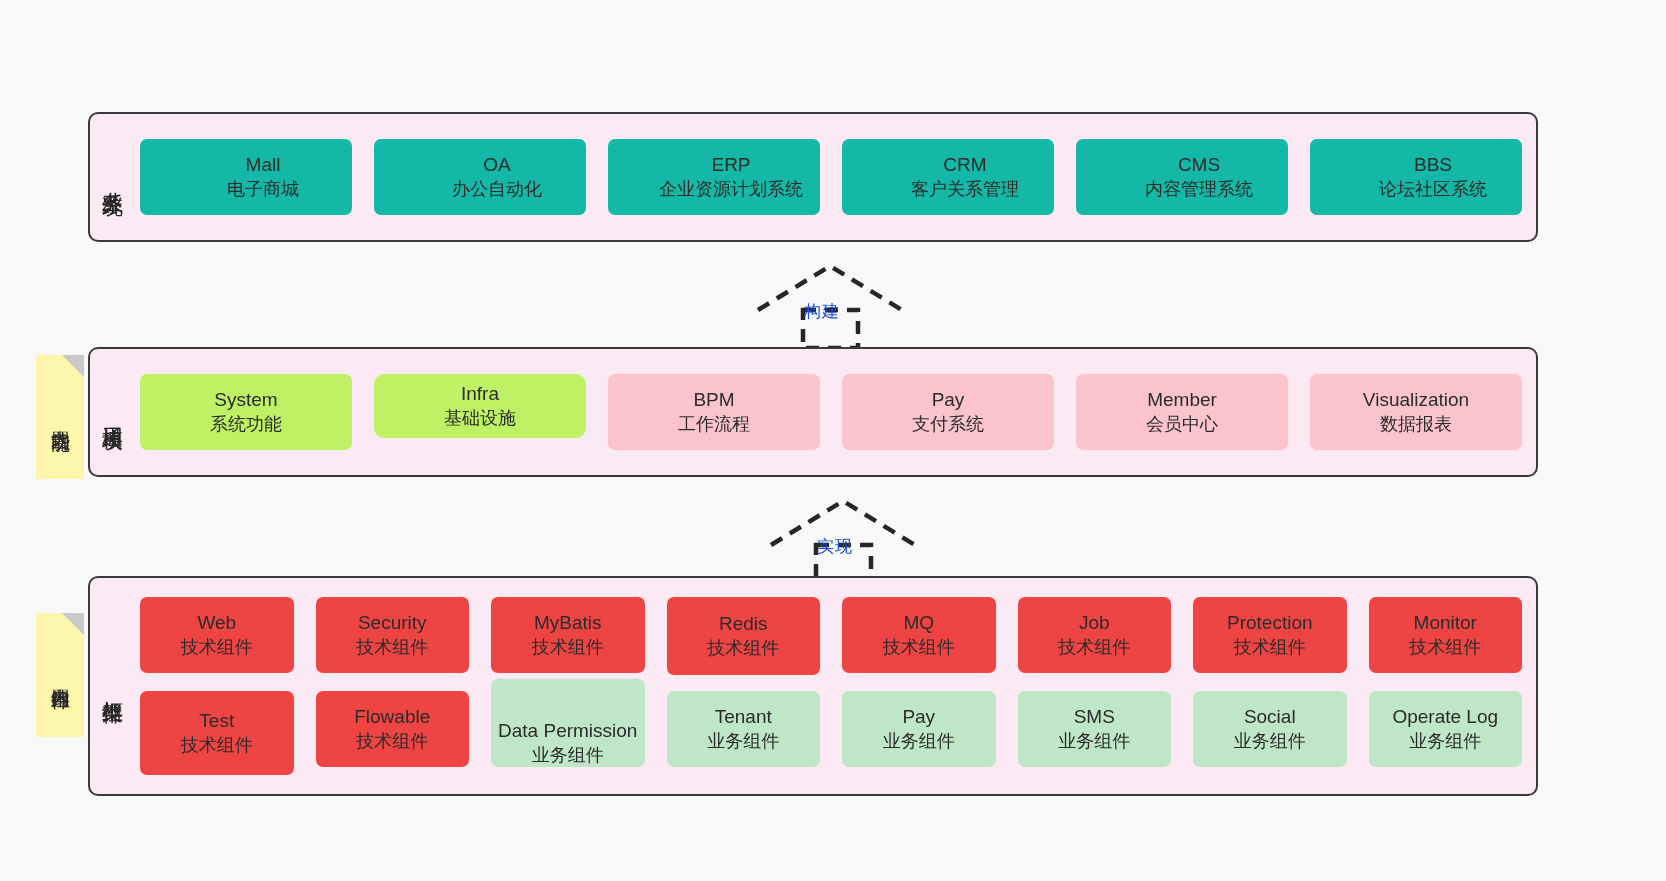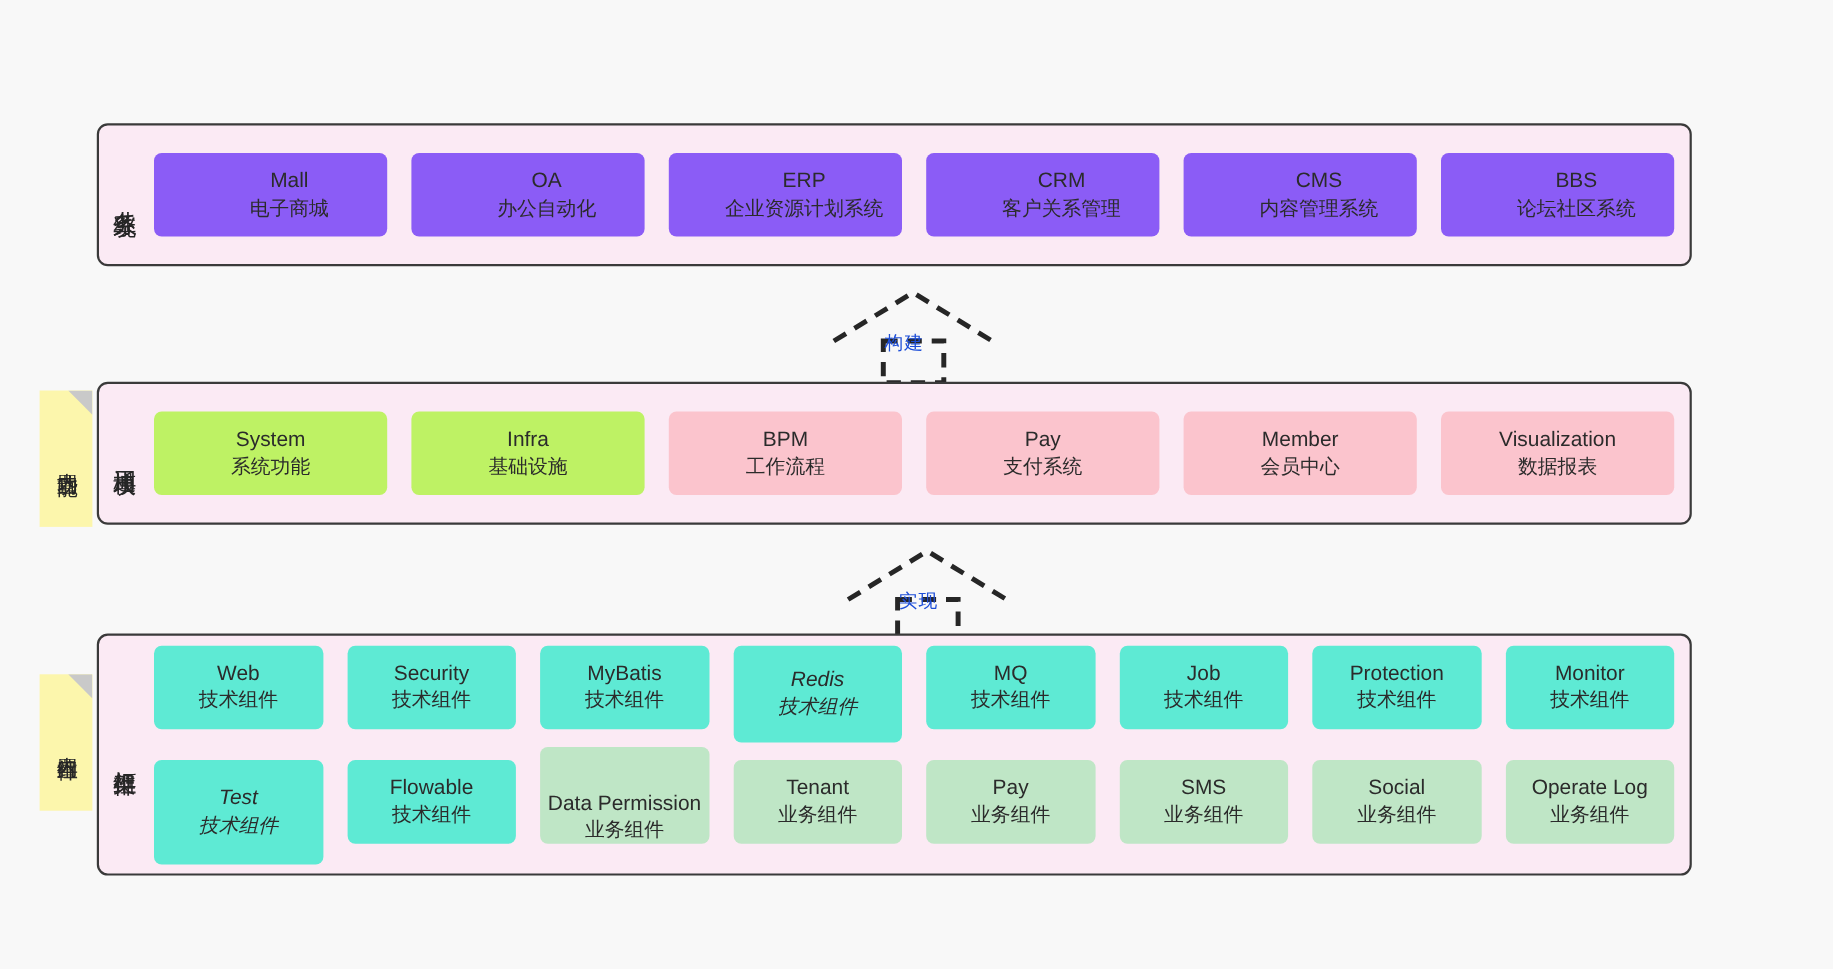--- a/index.html
+++ b/index.html
@@ -85,24 +85,24 @@
     line-height: 1.28;
     white-space: nowrap;
   }
   .card .cn {
     font-size: 18px;
     line-height: 1.28;
     white-space: nowrap;
   }
   .card.wrap .en { white-space: normal; margin-top: 40px; }
 
-  .c-blue        { background: #8b5cf6; padding-left: 40px; }
+  .c-blue        { background: #14b8a6; padding-left: 40px; }
   .c-red         { background: #bef264; }
   .c-pink        { background: #fbc4cd; }
-  .c-green       { background: #5eead4; }
+  .c-green       { background: #ef4444; }
   .c-lightgreen  { background: #bfe6c6; }
 
   
   .sticky {
     position: absolute;
     box-sizing: border-box;
     background: #fcf6ac;
     display: flex;
     align-items: center;
     justify-content: center;
@@ -188,21 +188,21 @@
   </div>
 
   <div class="section" id="sec-modules" style="left:88px; top:347px; width:1450px; height:130px;">
     <div class="section-label">通用模块</div>
     <div class="section-body">
       <div class="row">
         <div class="card c-red" style="height:76px;">
           <span class="en">System</span>
           <span class="cn">系统功能</span>
         </div>
-        <div class="card c-red" style="height:76px;">
+        <div class="card c-red" style="height:64px;border-radius:10px;">
           <span class="en">Infra</span>
           <span class="cn">基础设施</span>
         </div>
         <div class="card c-pink" style="height:76px;">
           <span class="en">BPM</span>
           <span class="cn">工作流程</span>
         </div>
         <div class="card c-pink" style="height:76px;">
           <span class="en">Pay</span>
           <span class="cn">支付系统</span>
@@ -242,21 +242,21 @@
           <span class="cn">技术组件</span>
         </div>
         <div class="card c-green" style="height:76px;">
           <span class="en">Security</span>
           <span class="cn">技术组件</span>
         </div>
         <div class="card c-green" style="height:76px;">
           <span class="en">MyBatis</span>
           <span class="cn">技术组件</span>
         </div>
-        <div class="card c-green" style="height:88px;font-style:italic;">
+        <div class="card c-green" style="height:78px;">
           <span class="en">Redis</span>
           <span class="cn">技术组件</span>
         </div>
         <div class="card c-green" style="height:76px;">
           <span class="en">MQ</span>
           <span class="cn">技术组件</span>
         </div>
         <div class="card c-green" style="height:76px;">
           <span class="en">Job</span>
           <span class="cn">技术组件</span>
@@ -265,21 +265,21 @@
           <span class="en">Protection</span>
           <span class="cn">技术组件</span>
         </div>
         <div class="card c-green" style="height:76px;">
           <span class="en">Monitor</span>
           <span class="cn">技术组件</span>
         </div>
       </div>
 
       <div class="row" style="align-items:flex-start;">
-        <div class="card c-green" style="height:95px;font-style:italic;">
+        <div class="card c-green" style="height:84px;">
           <span class="en">Test</span>
           <span class="cn">技术组件</span>
         </div>
         <div class="card c-green" style="height:76px;">
           <span class="en">Flowable</span>
           <span class="cn">技术组件</span>
         </div>
         <div class="card c-lightgreen wrap" style="height:88px; margin-top:-12px; line-height:1.2;">
           <span class="en">Data Permission</span>
           <span class="cn">业务组件</span>

